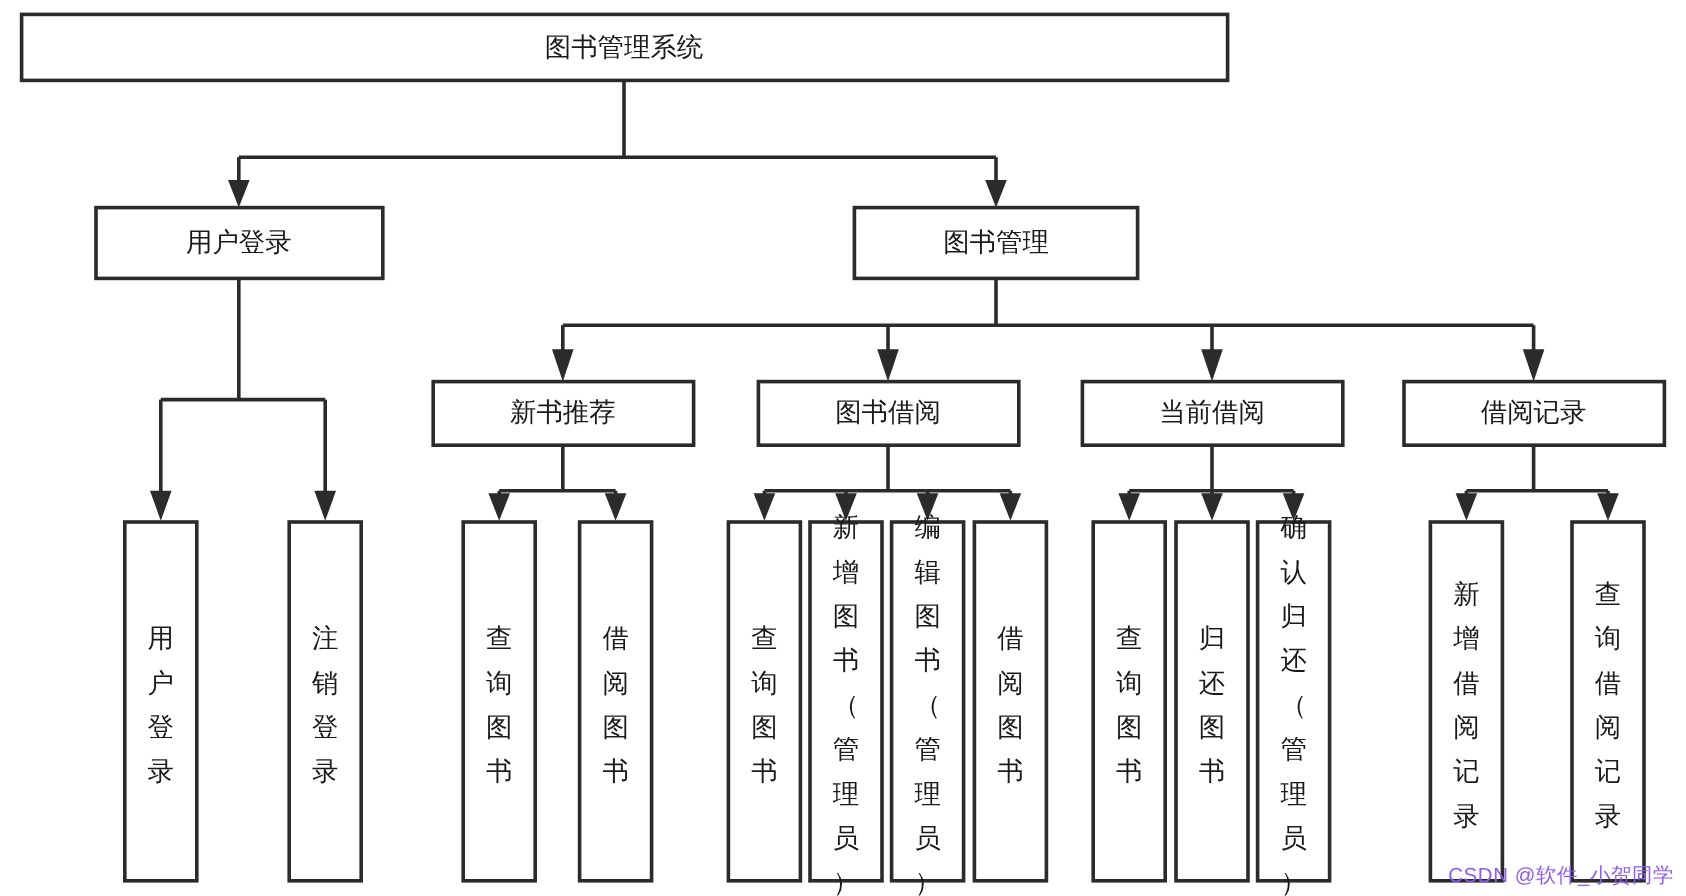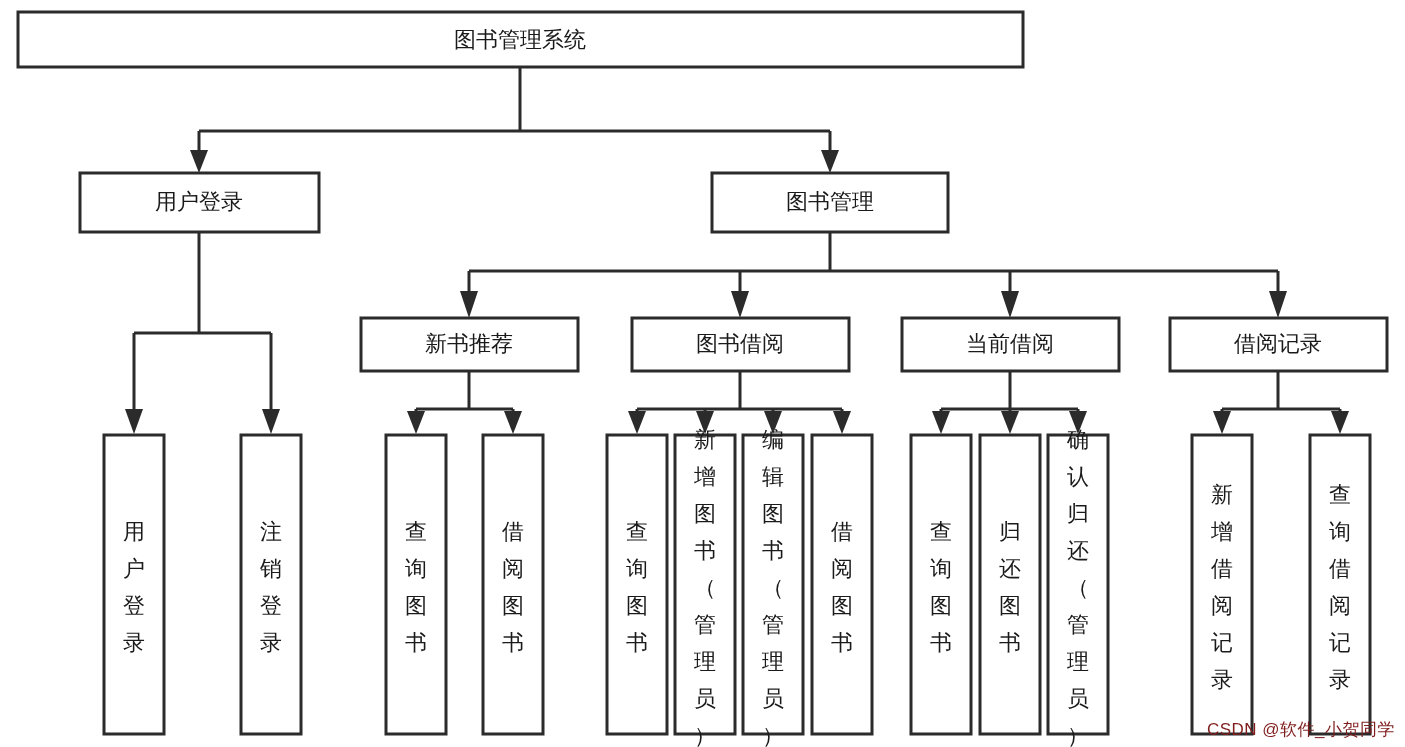--- a/index.html
+++ b/index.html
@@ -54,21 +54,21 @@
     font-size: 22px;
     fill: #1a1a1a;
     text-anchor: middle;
   }
   .watermark {
     position: absolute;
     right: 10px;
     bottom: 6px;
     font-family: "Liberation Sans", "DejaVu Sans", sans-serif;
     font-size: 17px;
-    color: #7f1d1d;
+    color: #8b5cf6;
     white-space: nowrap;
     letter-spacing: 0.5px;
   }
 </style>
 </head>
 <body>
 
 <div id="diagram-root">
 
   <svg id="diagram-svg" viewBox="0 0 1405 747">

